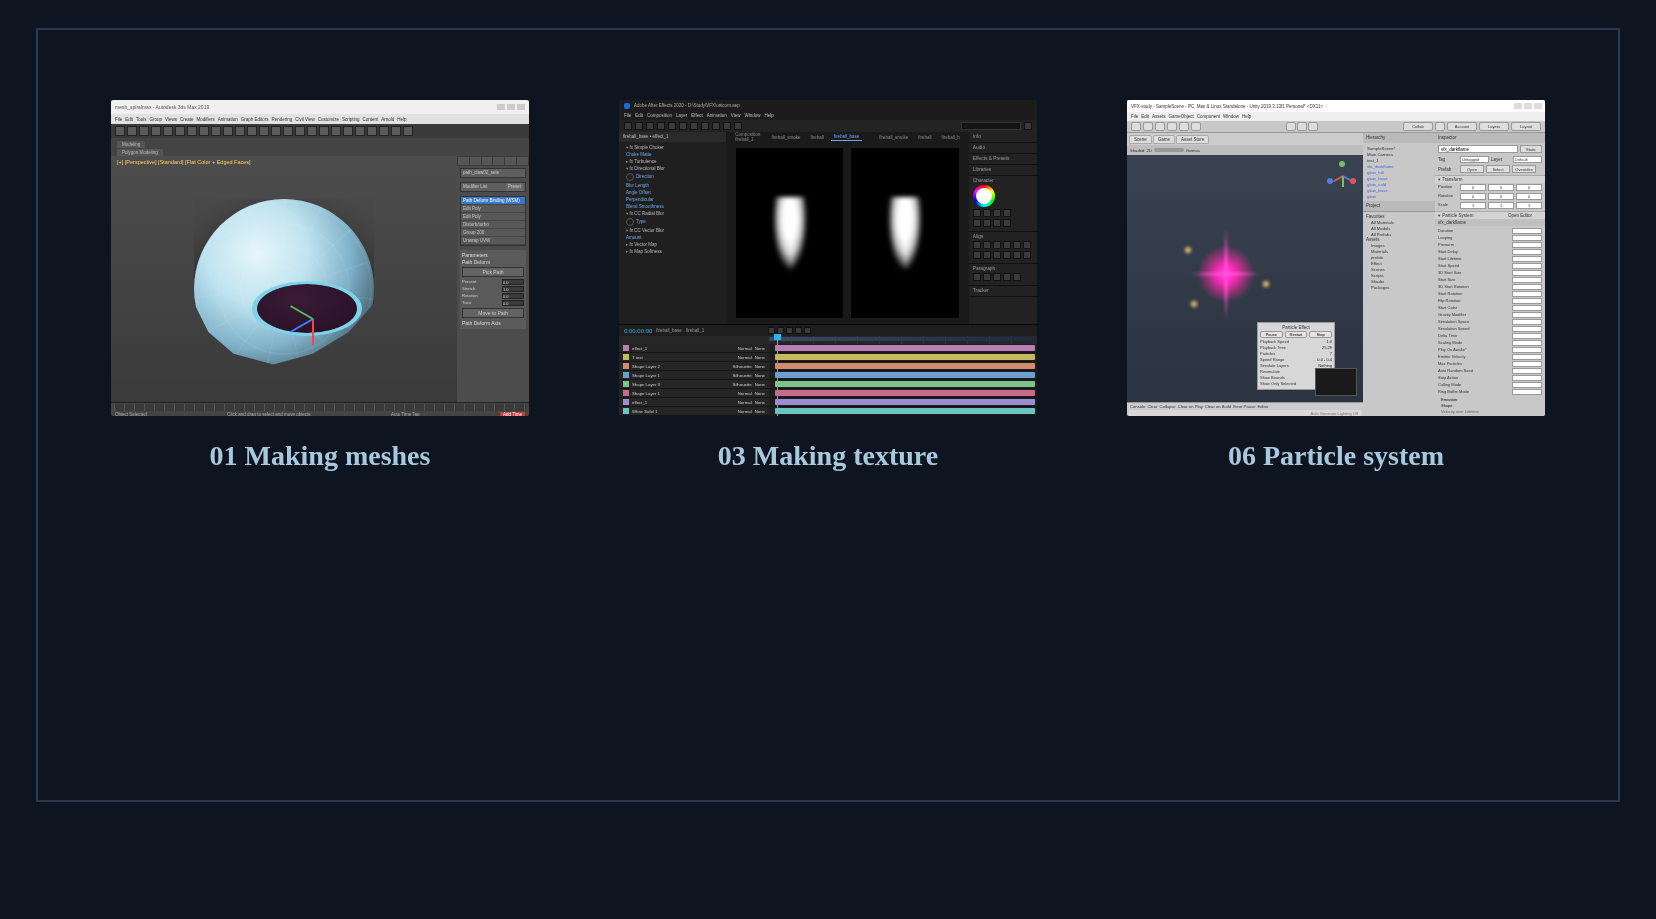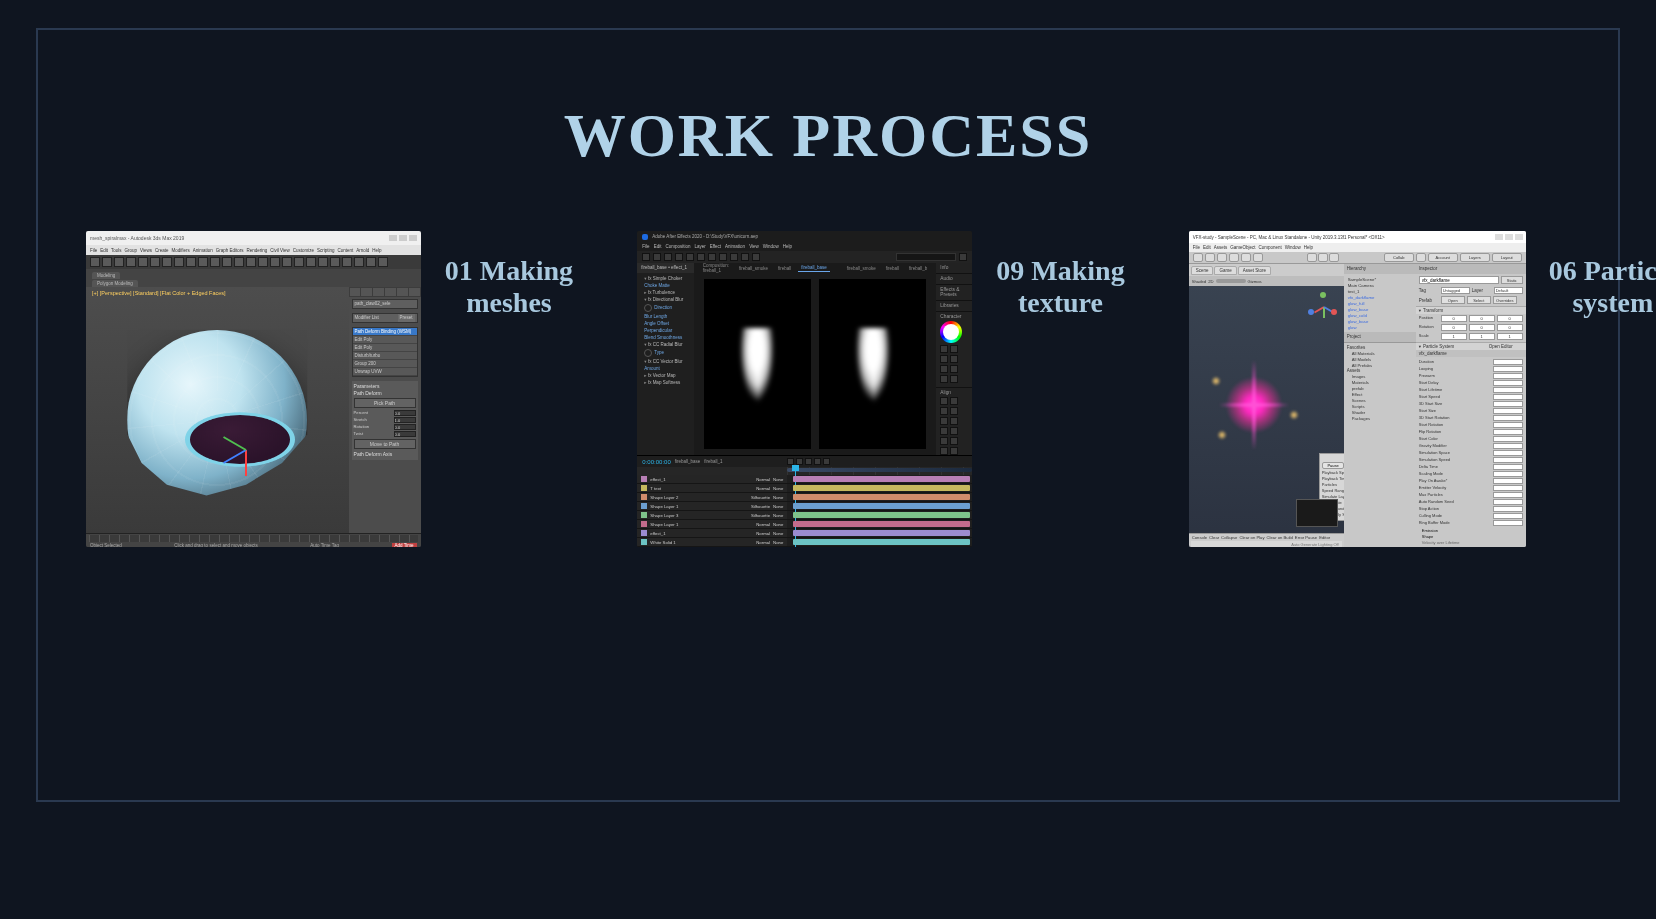--- a/index.html
+++ b/index.html
@@ -27,21 +27,21 @@
     color: #b0d2e8;
     font-family: 'Georgia', serif;
     margin-bottom: 60px;
   }
   .row {
     display: flex;
     justify-content: space-between;
     gap: 40px;
     padding: 0 8px;
   }
-  .step { flex: 1; display: flex; flex-direction: row; align-items: flex-start; }
+  .step { flex: 1; display: flex; flex-direction: column; align-items: center; }
   .caption {
     margin-top: 24px;
     font-size: 28px;
     font-weight: 600;
     color: #a8c8de;
     font-family: Georgia, serif;
     text-align: center;
   }
   .shot {
     width: 418px; height: 316px;
@@ -261,21 +261,20 @@
   .un-insp .modlist .on { color:#111; }
   .un-insp .curves { height:46px; background:#3a3a3a; margin:2px; position:relative; }
   .un-lower { height:14px; background:#ccc; border-top:1px solid #999; display:flex; flex-direction:column; }
   .un-lower .tabs { display:flex; gap:2px; padding:1px 3px; font-size:4.2px; }
   .un-lower .sb { height:7px; background:#d8d8d8; margin:0 2px; font-size:4px; text-align:right; padding:0 3px; line-height:7px; color:#777; }
 </style>
 </head>
 <body>
 
 <div class="frame">
-  <div class="title">WORK PROCESS</div>
 
   <div class="row">
 
     <div class="step">
       <div class="shot max">
         <div class="max-titlebar">
           <span>mesh_spiralmax - Autodesk 3ds Max 2019</span>
           <div class="wbtns">
             <span></span>
             <span></span>
@@ -653,21 +652,21 @@
                   <span style="margin-left:auto">Normal</span>
                   <span>None</span>
                 </div>
                 <div class="bar">
                   <i class="c8"></i>
                 </div>
               </div>
             </div>
         </div>
       </div>
-      <div class="caption">09 Making texture</div>
+      <div class="caption">03 Making texture</div>
     </div>
 
     <div class="step">
       <div class="shot un">
         <div class="un-titlebar">
           <span>VFX-study - SampleScene - PC, Mac &amp; Linux Standalone - Unity 2019.3.13f1 Personal* &lt;DX11&gt;</span>
           <div class="wbtns">
               <span></span>
               <span></span>
               <span></span>

